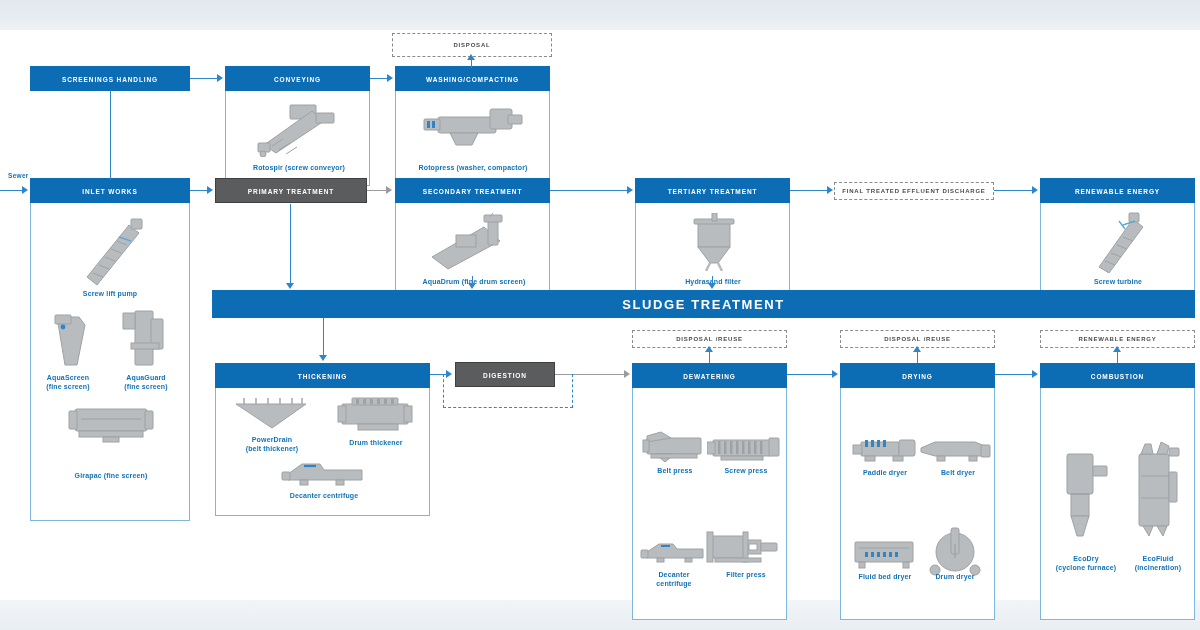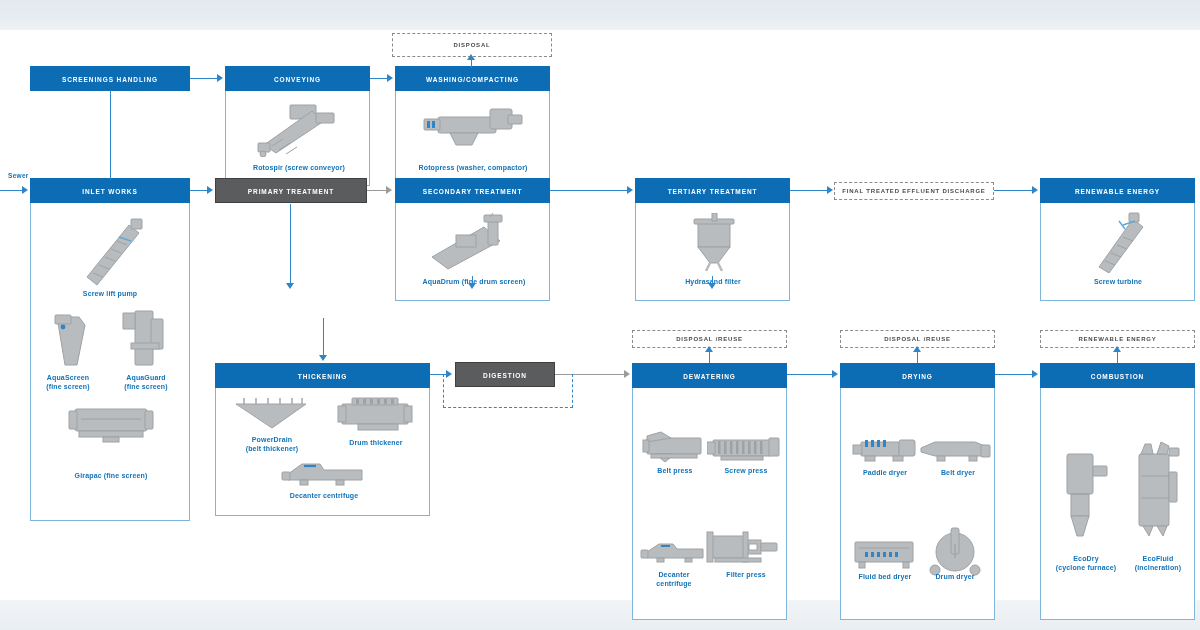--- a/index.html
+++ b/index.html
@@ -240,20 +240,23 @@
           <g stroke="#9ea2a5" stroke-width="1" fill="none">
             <path d="M16 50 L26 54 M22 42 L32 46 M28 34 L38 38 M34 26 L44 30"></path>
           </g>
           <path d="M34 14 L46 10 M36 18 L30 10" stroke="#5fa8d8" stroke-width="1.4" fill="none"></path>
         </svg>
       </div>
       <div class="cap" style="left:22px;top:74px;width:110px;">Screw turbine</div>
     </div>
   </div>
 
+  <div class="bar" style="left:212px;top:290px;width:983px;height:28px;">
+    <span>SLUDGE TREATMENT</span>
+  </div>
 
   <div class="dashed" style="left:632px;top:330px;width:155px;height:18px;">
     <span>DISPOSAL /REUSE</span>
   </div>
   <div class="dashed" style="left:840px;top:330px;width:155px;height:18px;">
     <span>DISPOSAL /REUSE</span>
   </div>
   <div class="dashed" style="left:1040px;top:330px;width:155px;height:18px;">
     <span>RENEWABLE ENERGY</span>
   </div>

